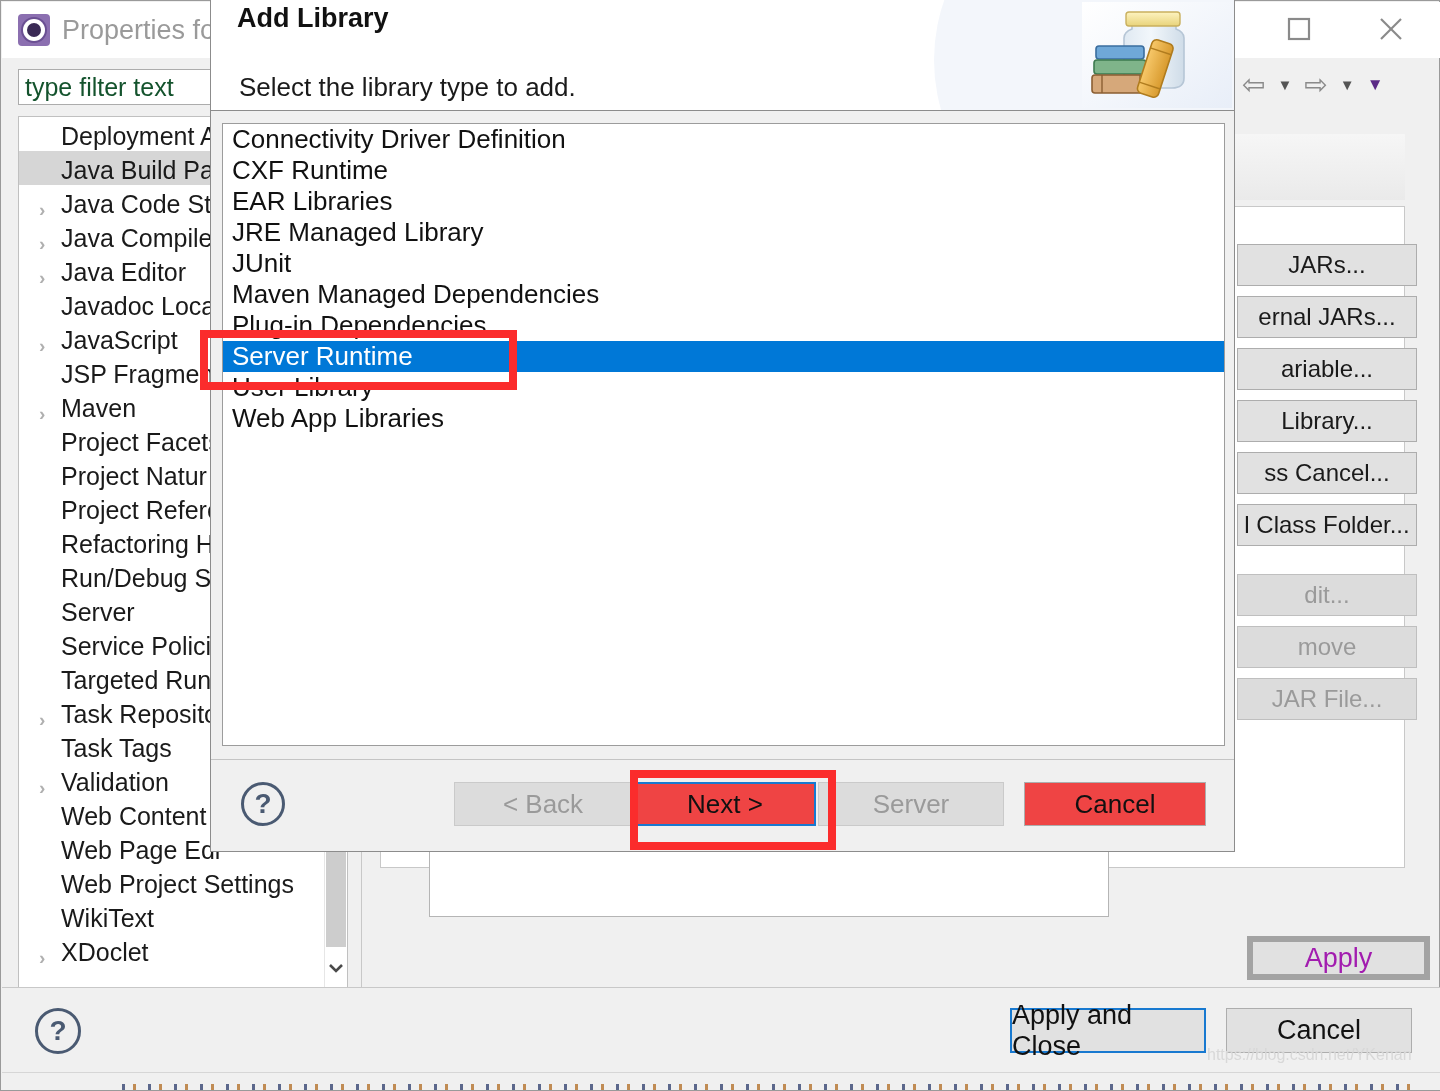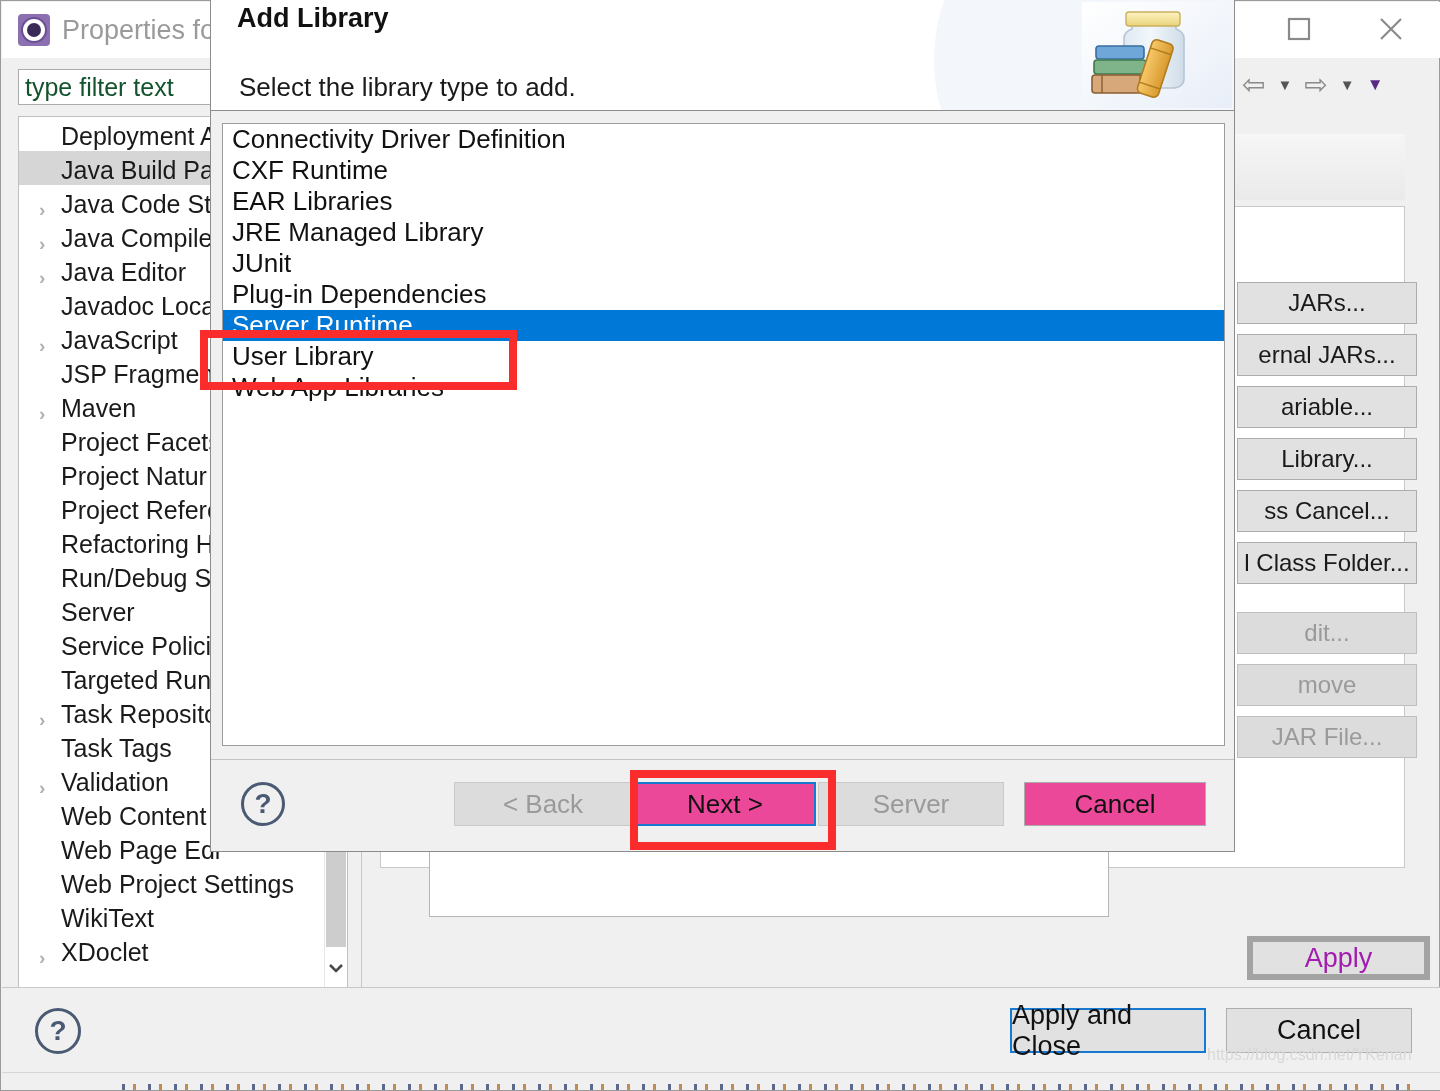--- a/index.html
+++ b/index.html
@@ -189,21 +189,20 @@
     border: 1px solid #c8c8c8;
     box-sizing: border-box;
   }
 
   #bp-buttons {
     position: absolute;
     left: 875px; top: 128px;
     width: 180px;
     display: flex;
     flex-direction: column;
-    margin-top: 38px;
   }
   .bp-btn {
     height: 42px;
     margin-bottom: 10px;
     background: #e1e1e1;
     border: 1px solid #adadad;
     box-sizing: border-box;
     display: flex;
     align-items: center;
     justify-content: center;
@@ -388,21 +387,21 @@
   }
   #help-btn-dialog {
     position: absolute;
     left: 30px; top: 22px;
     width: 44px; height: 44px;
   }
   .dlg-btn {
     position: absolute;
     top: 23px;
     height: 44px;
-    background: #ec4899;
+    background: #ef4444;
     border: 1px solid #adadad;
     box-sizing: border-box;
     display: flex; align-items: center; justify-content: center;
     font-size: 26px;
     color: #111;
   }
   .dlg-btn.disabled {
     color: #9a9a9a;
     background: #dcdcdc;
     border-color: #cacaca;
@@ -660,20 +659,21 @@
       </svg>
     </div>
   </div>
 
   <div id="lib-list">
       <div class="lib-item">Connectivity Driver Definition</div>
       <div class="lib-item">CXF Runtime</div>
       <div class="lib-item">EAR Libraries</div>
       <div class="lib-item">JRE Managed Library</div>
       <div class="lib-item">JUnit</div>
+      <div class="lib-item">Maven Managed Dependencies</div>
       <div class="lib-item">Plug-in Dependencies</div>
       <div class="lib-item selected">Server Runtime</div>
       <div class="lib-item">User Library</div>
       <div class="lib-item">Web App Libraries</div>
     </div>
 
   <div id="dialog-footer">
     <div id="help-btn-dialog">
       <div class="help-circle">?</div>
     </div>

